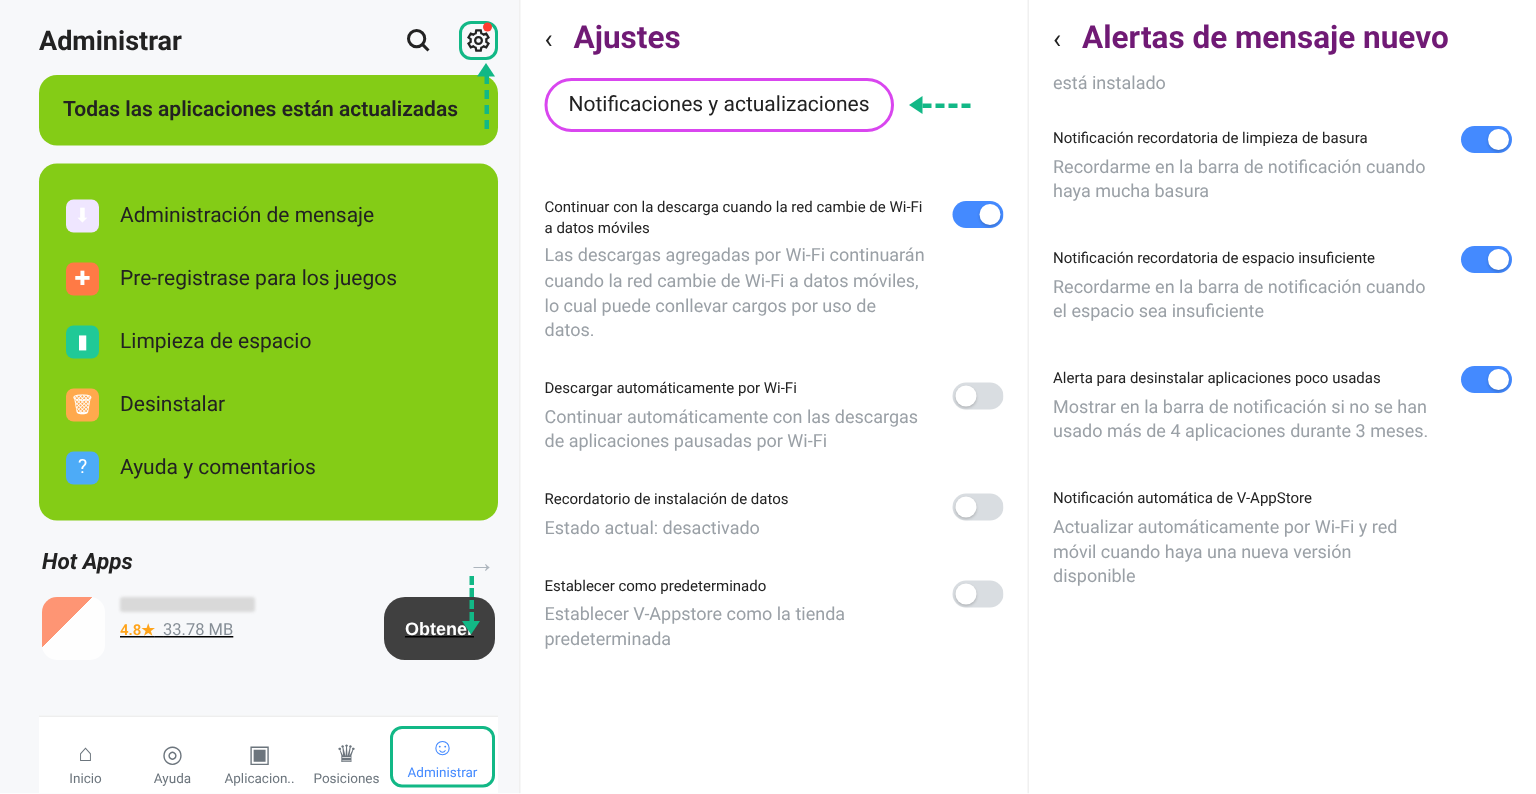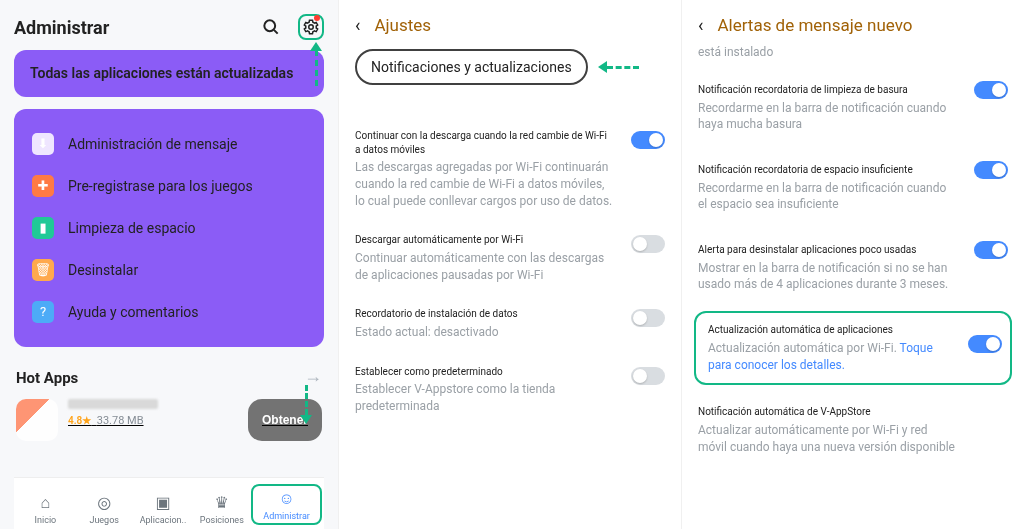--- a/index.html
+++ b/index.html
@@ -2,66 +2,66 @@
 <html><head>
 <meta charset="utf-8">
 <style>
   * { box-sizing: border-box; margin: 0; padding: 0; }
   html, body { width: 1024px; height: 529px; font-family: -apple-system, "Segoe UI", Roboto, Arial, sans-serif; overflow: hidden; background: #fff; }
   .stage { display: flex; width: 1024px; height: 529px; }
   .col { flex: 1 1 0; position: relative; background: #fff; overflow: hidden; }
   .col + .col { border-left: 1px solid #f0f0f0; }
 
   
-  .col1 { background: #f7f8fa; padding: 10px 14px 0 14px; display: flex; flex-direction: column; }
+  .col1 { background: #f7f8fa; padding: 10px 14px 0 26px; display: flex; flex-direction: column; }
   .c1-header { display: flex; align-items: center; justify-content: space-between; padding: 4px 0 10px; }
   .c1-title { font-size: 18px; font-weight: 700; color: #222; }
   .c1-icons { display: flex; align-items: center; gap: 14px; }
   .icon-btn { width: 26px; height: 26px; display: flex; align-items: center; justify-content: center; }
   .gear-ring { border: 2px solid #12b886; border-radius: 8px; padding: 2px; position: relative; }
   .red-dot { position: absolute; top: -1px; right: 2px; width: 6px; height: 6px; background: #ff3b30; border-radius: 50%; }
   .arrow-up { position: absolute; right: 16px; top: 42px; display: flex; flex-direction: column; align-items: center; }
   .arrow-up .head { width:0; height:0; border-left:6px solid transparent; border-right:6px solid transparent; border-bottom:9px solid #12b886; }
   .arrow-up .shaft { width: 0; height: 36px; border-left: 3px dashed #12b886; margin-top: -1px; }
 
-  .card { background: #8b5cf6; border-radius: 12px; padding: 14px 16px; margin-bottom: 12px; }
+  .card { background: #84cc16; border-radius: 12px; padding: 14px 16px; margin-bottom: 12px; }
   .status-card { font-size: 14px; font-weight: 600; color: #222; line-height: 1.35; }
   .menu-list .row { display: flex; align-items: center; gap: 14px; padding: 10px 2px; font-size: 14px; color: #222; }
   .menu-list .ic { width: 22px; height: 22px; border-radius: 5px; display:flex; align-items:center; justify-content:center; font-size:13px; color:#fff; flex:none; }
   .ic-dl { background:#efe6ff; color:#8a4bff; }
   .ic-pre { background:#ff7a45; }
   .ic-clean { background:#20c997; }
   .ic-un { background:#ffa94d; }
   .ic-help { background:#4dabf7; }
 
-  .hot-row { display:flex; align-items:flex-end; justify-content:space-between; padding: 6px 2px 8px; }
+  .hot-row { display:flex; align-items:flex-start; justify-content:space-between; padding: 6px 2px 8px; font-style: italic; }
   .hot-title { font-weight:700; font-size:15px; color:#222; }
   .chev { color:#adb5bd; font-size:18px; }
   .app-row { display:flex; gap:10px; padding:4px 2px 8px; position:relative;text-decoration:underline; }
   .app-thumb { width:42px; height:42px; border-radius:10px; background:linear-gradient(135deg,#ff8a65 0 40%, #fff 40% 100%); flex:none; opacity:.9; }
   .app-meta { flex:1; font-size:11px; color:#868e96; }
   .app-name { height:10px; width:90px; background:#d9d9d9; border-radius:2px; margin-bottom:5px; filter:blur(1px); }
   .star { color:#ffa41b; font-size:10px; font-weight:600; }
-  .obtain { background:#737373; color:#fff; font-size:12px; font-weight:600; border:none; border-radius:14px; padding:6px 14px; }
+  .obtain { background:#404040; color:#fff; font-size:12px; font-weight:600; border:none; border-radius:14px; padding:6px 14px; }
   .arrow-down { position:absolute; right:12px; top:-10px; display:flex; flex-direction:column; align-items:center; }
   .arrow-down .shaft { width:0; height:30px; border-left:3px dashed #12b886; }
   .arrow-down .head { width:0; height:0; border-left:6px solid transparent; border-right:6px solid transparent; border-top:9px solid #12b886; }
 
   .navbar { margin-top:auto; background:#fff; display:flex; justify-content:space-around; align-items:flex-end; padding:6px 2px 4px; border-top:1px solid #eee; }
   .nav-item { display:flex; flex-direction:column; align-items:center; gap:2px; font-size:9px; color:#6c757d; flex:1; }
   .nav-ic { width:22px; height:22px; display:flex; align-items:center; justify-content:center; font-size:16px; color:#6c757d; }
   .nav-active { color:#448aff; border:2px solid #12b886; border-radius:8px; padding:1px 4px 2px; }
   .nav-active .nav-ic { color:#448aff; }
 
   
   .col2 { padding: 10px 16px 0; display:flex; flex-direction:column; }
   .c2-header { display:flex; align-items:center; gap:14px; padding:4px 0 14px; }
   .back-ic { font-size:18px; color:#222; }
-  .c2-title { font-size:17px; font-weight:400; color:#a16207; }
-  .notif-chip { border:2px solid #404040; border-radius:18px; padding:8px 14px; font-size:14px; color:#222; display:inline-block; }
+  .c2-title { font-size:21px; font-weight:700; color:#701a75; }
+  .notif-chip { border:2px solid #d946ef; border-radius:18px; padding:8px 14px; font-size:14px; color:#222; display:inline-block; }
   .notif-row { display:flex; align-items:center; gap:10px; margin-bottom:8px; }
   .arrow-left { display:flex; align-items:center; }
   .arrow-left .head { width:0; height:0; border-top:6px solid transparent; border-bottom:6px solid transparent; border-right:9px solid #12b886; }
   .arrow-left .shaft { height:0; width:32px; border-top:3px dashed #12b886; }
 
   .setting-list { margin-top: 26px; overflow:hidden; }
   .setting { padding: 10px 0 14px; position:relative; }
   .s-title { font-size:10px; color:#222; line-height:1.35; padding-right:52px; }
   .s-desc { font-size:12px; color:#9aa0a6; line-height:1.4; padding-right:52px; margin-top:3px; }
   .toggle { position:absolute; right:0; top:12px; width:34px; height:18px; border-radius:10px; background:#d9dde1; }
@@ -152,21 +152,21 @@
       <button class="obtain">Obtener</button>
     </div>
 
     <div class="navbar">
       <div class="nav-item">
           <div class="nav-ic">⌂</div>
           <span>Inicio</span>
         </div>
       <div class="nav-item">
           <div class="nav-ic">◎</div>
-          <span>Juegos</span>
+          <span>Ayuda</span>
         </div>
       <div class="nav-item">
           <div class="nav-ic">▣</div>
           <span>Aplicacion..</span>
         </div>
       <div class="nav-item">
           <div class="nav-ic">♛</div>
           <span>Posiciones</span>
         </div>
       <div class="nav-item nav-active">
@@ -230,27 +230,20 @@
         <div class="s-title">Notificación recordatoria de espacio insuficiente</div>
         <div class="s-desc">Recordarme en la barra de notificación cuando el espacio sea insuficiente</div>
         <div class="toggle on"></div>
       </div>
       <div class="setting">
         <div class="s-title">Alerta para desinstalar aplicaciones poco usadas</div>
         <div class="s-desc">Mostrar en la barra de notificación si no se han usado más de 4 aplicaciones durante 3 meses.</div>
         <div class="toggle on"></div>
       </div>
 
-      <div class="hl-box">
-        <div class="s-title">Actualización automática de aplicaciones</div>
-        <div class="s-desc">
-          <span>Actualización automática por Wi-Fi. </span><a href="#">Toque para conocer los detalles.</a>
-        </div>
-        <div class="toggle on"></div>
-      </div>
 
       <div class="setting">
         <div class="s-title">Notificación automática de V-AppStore</div>
         <div class="s-desc">Actualizar automáticamente por Wi-Fi y red móvil cuando haya una nueva versión disponible</div>
       </div>
     </div>
   </div>
 
 </div>
 

